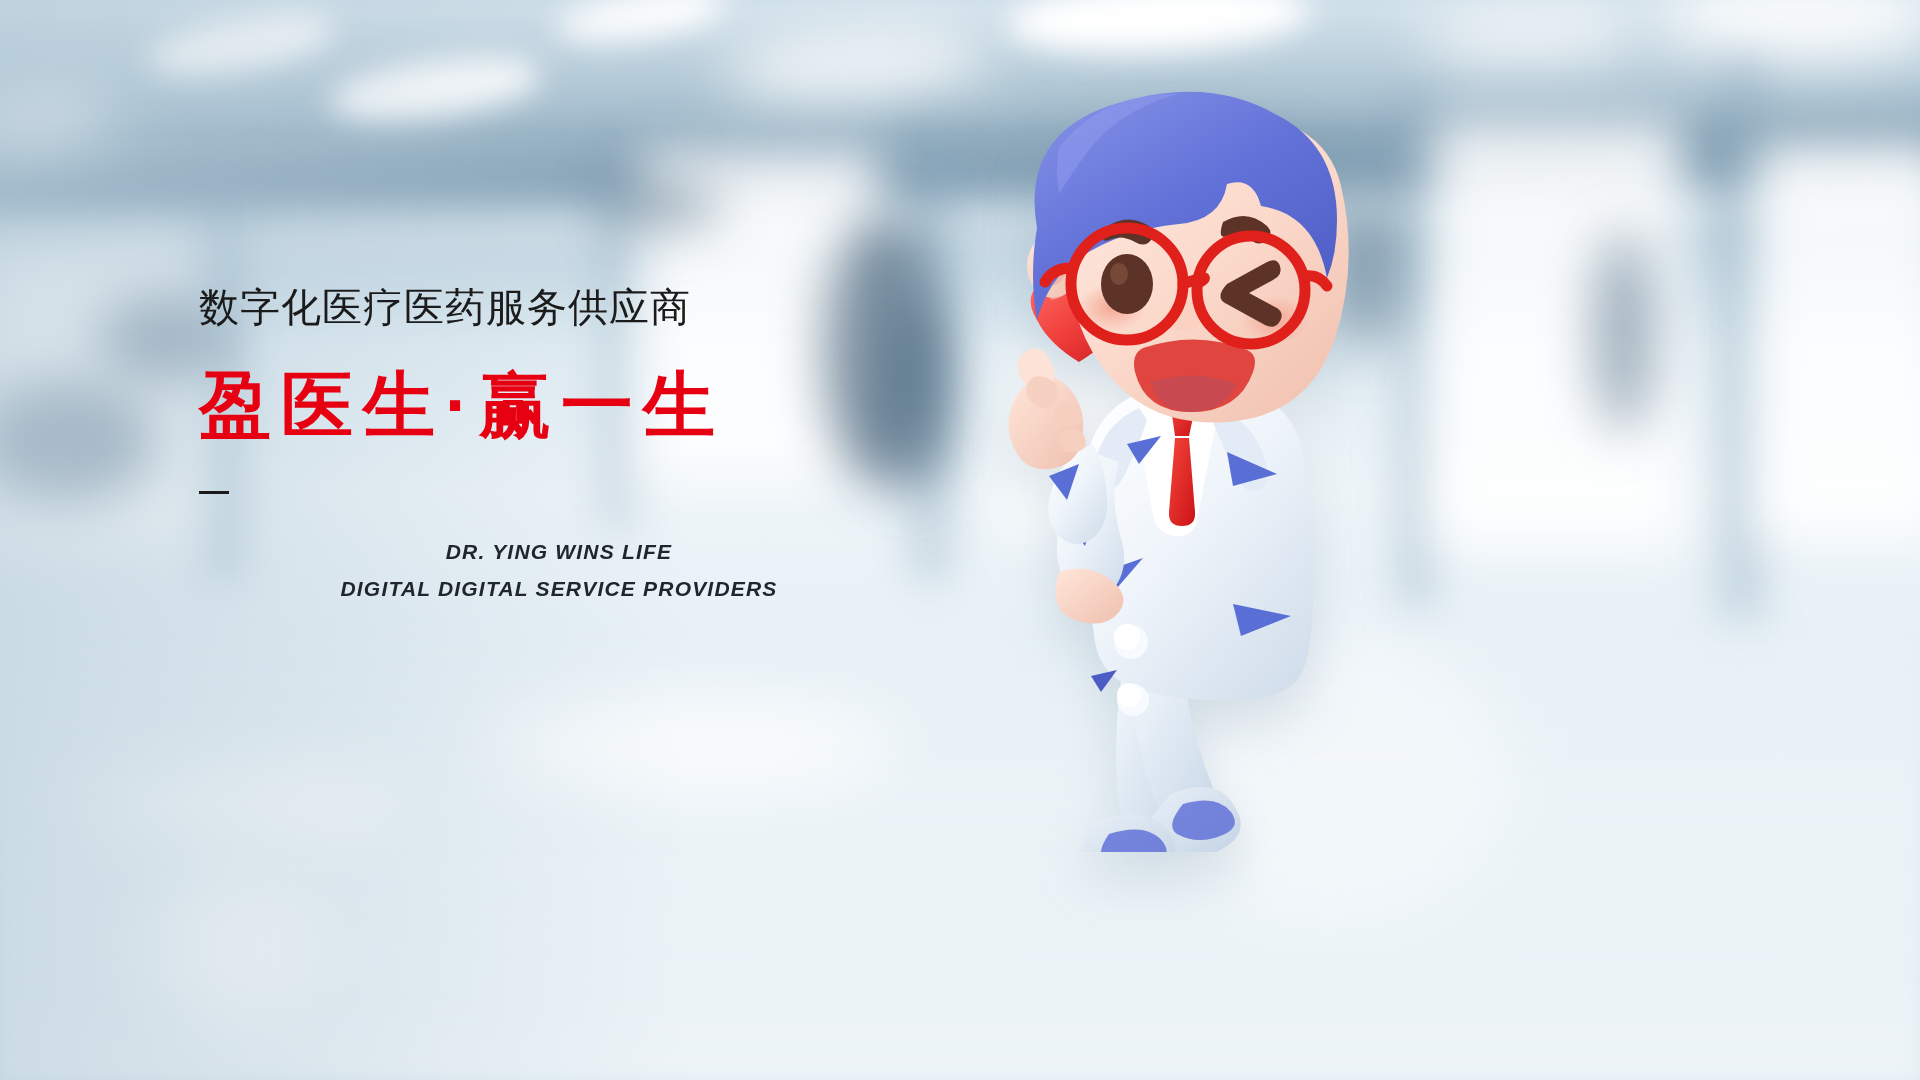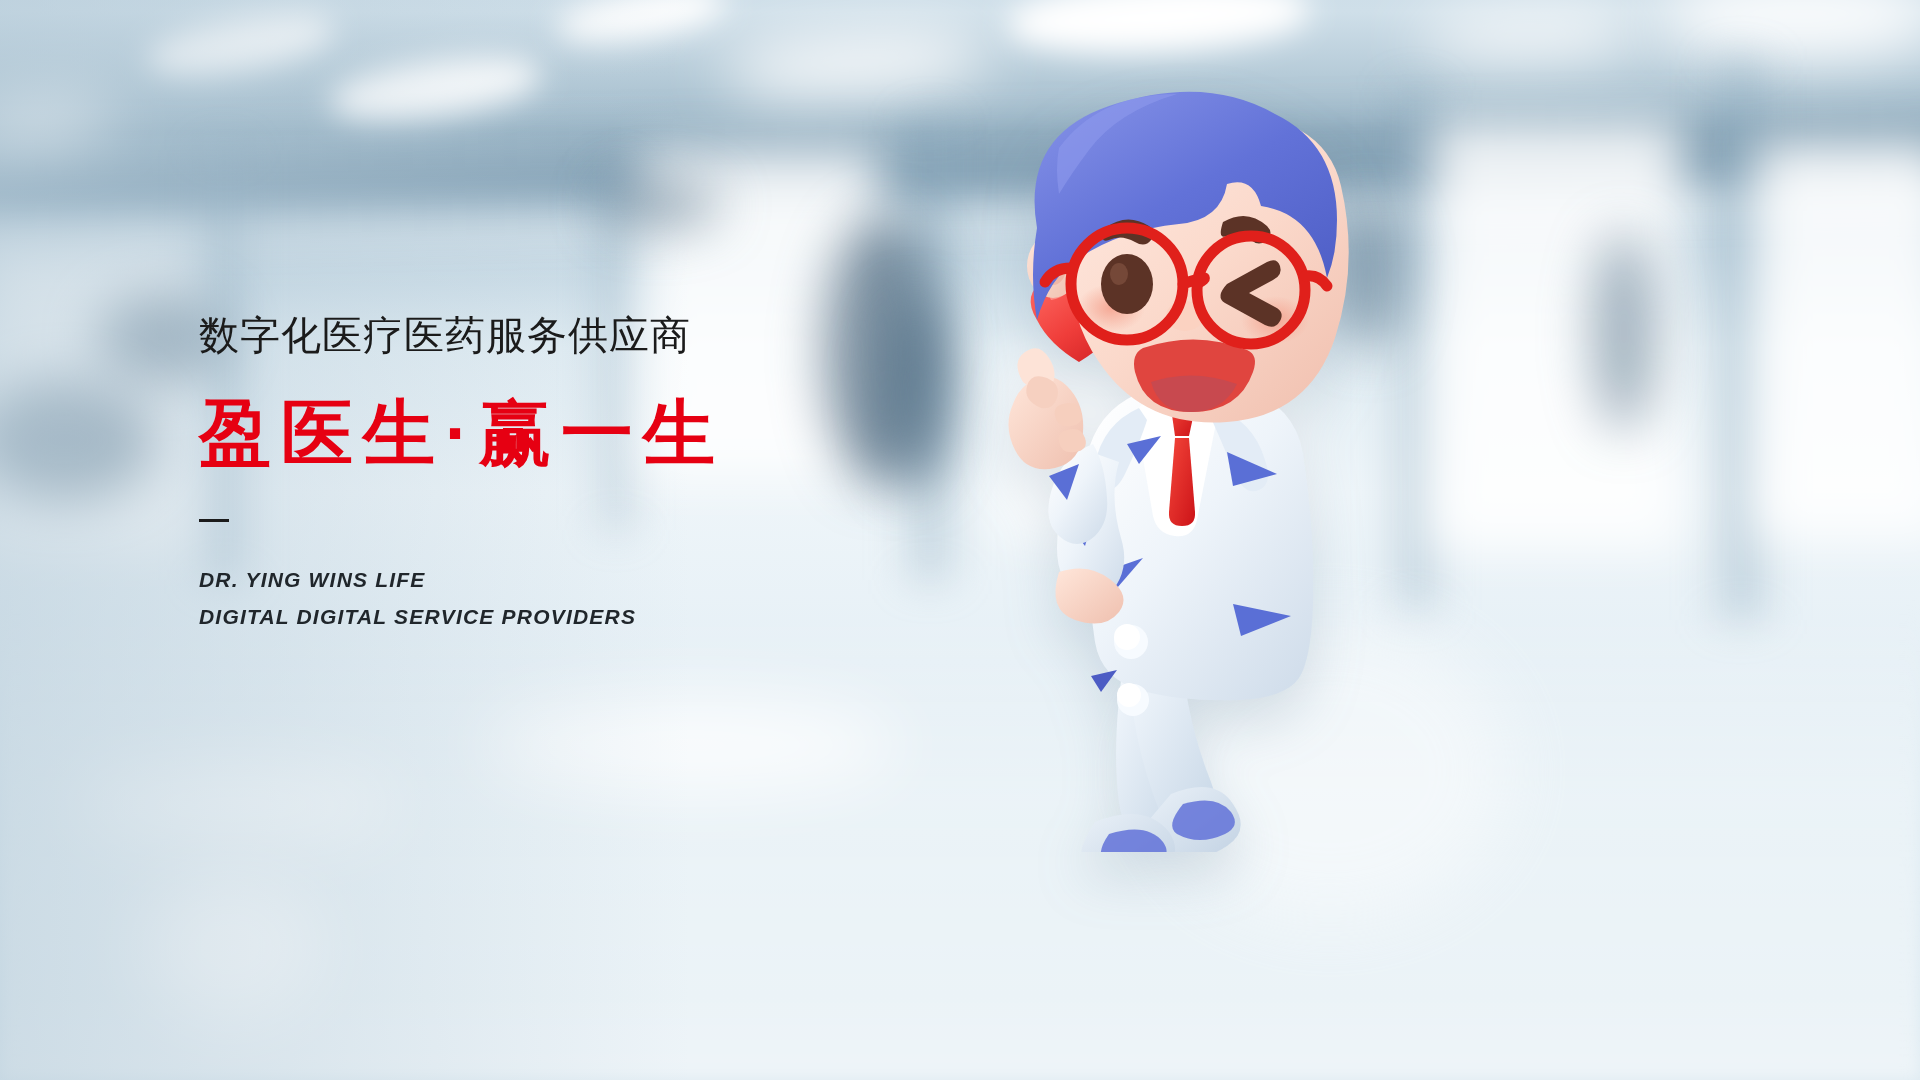--- a/index.html
+++ b/index.html
@@ -72,34 +72,34 @@
     position:absolute; left:0; top:0; bottom:0; width:36%;
     background:linear-gradient(90deg,rgba(178,200,214,.55),rgba(178,200,214,0));
   }
 
   
   .copy{
     position:absolute; left:199px; top:284px; width:720px;
   }
   .subhead{
     font-size:40px; line-height:1.15; color:#1b1b1b; letter-spacing:1px;
-    font-weight:400; white-space:nowrap;margin-top:28px;
+    font-weight:400; white-space:nowrap;
   }
   .headline{
     margin-top:34px;
     font-size:72px; line-height:1.15; font-weight:700;
     color:#e60012; letter-spacing:10px; white-space:nowrap;
   }
   .rule{
     margin-top:44px; width:30px; height:3px; background:#1b1b1b;
   }
   .eng{
     margin-top:40px;
     font-size:21px; line-height:1.75; letter-spacing:1.2px;
-    font-style:italic; font-weight:600; color:#20262b; white-space:nowrap;
+    font-style:italic; font-weight:600; color:#20262b; white-space:nowrap;text-align:center;
   }
 
   
   .mascot{
     position:absolute; left:975px; top:52px; width:560px; height:800px;
   }
   .mascot svg{ width:100%; height:100%; display:block;
                filter:drop-shadow(0 24px 26px rgba(90,120,145,.20)); }
 </style>
 </head>

